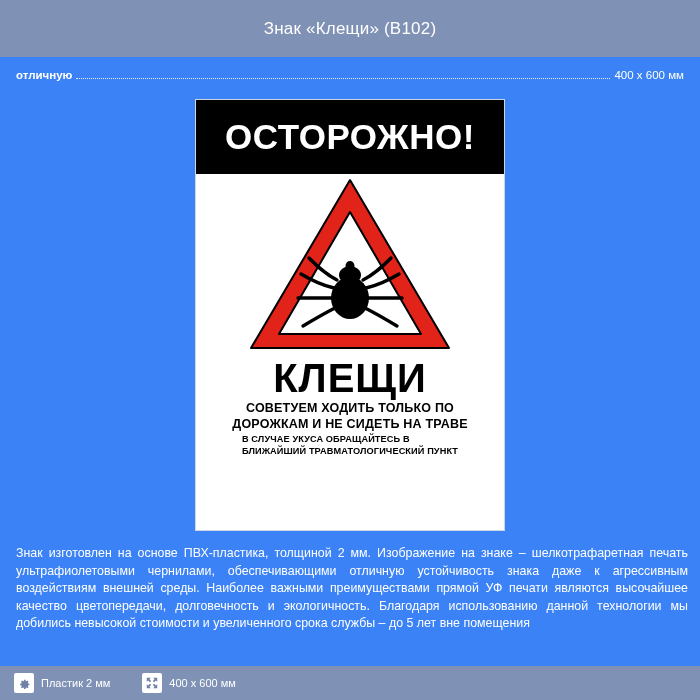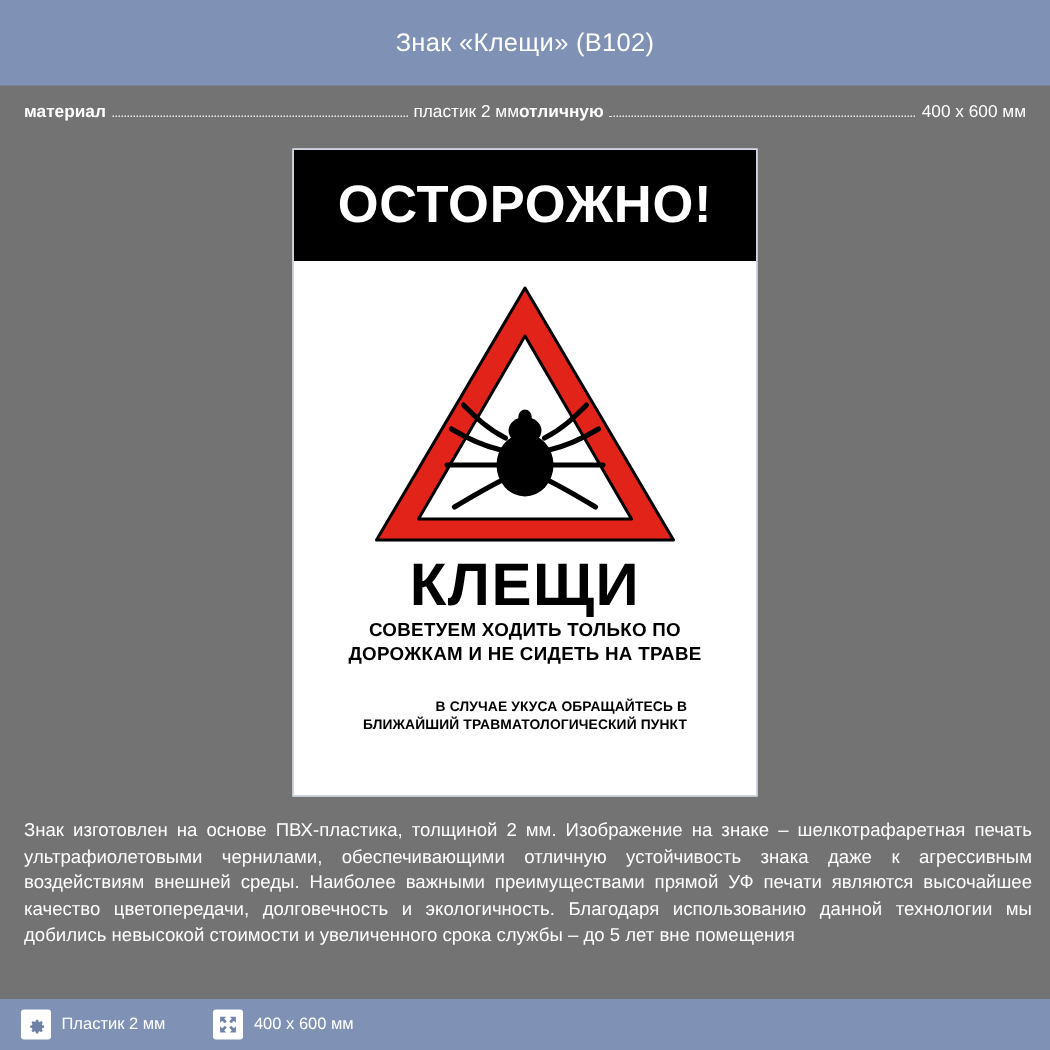--- a/index.html
+++ b/index.html
@@ -10,21 +10,21 @@
     width: 700px;
     height: 700px;
     font-family: "Liberation Sans", sans-serif;
     background: #ffffff;
     overflow: hidden;
   }
   .page {
     position: relative;
     width: 700px;
     height: 700px;
-    background: #737373;
+    background: #3b82f6;
     display: flex;
     flex-direction: column;
   }
   
   .header {
     height: 57px;
     background: #7f91b4;
     display: flex;
     align-items: center;
     justify-content: center;
@@ -100,21 +100,21 @@
     font-weight: bold;
     letter-spacing: 0.5px;
     font-family: "Liberation Sans", sans-serif;
   }
   .sign-body {
     width: 100%;
     flex: 1;
     display: flex;
     flex-direction: column;
     align-items: center;
-    padding-top: 12px;
+    padding-top: 0;
     box-sizing: border-box;
   }
   .triangle-wrap {
     position: relative;
     width: 210px;
     height: 180px;
   }
   .triangle-wrap svg { display: block; }
   .sign-word {
     font-size: 40px;
@@ -125,22 +125,22 @@
   }
   .sign-sub {
     text-align: center;
     font-size: 12.5px;
     font-weight: bold;
     color: #000000;
     line-height: 1.25;
     letter-spacing: 0.2px;
   }
   .sign-note {
-    margin-top: 22px;
-    text-align: right;
+    margin-top: 2px;
+    text-align: left;
     font-size: 9.2px;
     font-weight: bold;
     color: #000000;
     line-height: 1.3;
     letter-spacing: 0.1px;
   }
   
   .description {
     flex: 1;
     color: #ffffff;
@@ -184,25 +184,20 @@
 </head>
 <body>
 
 <div class="page">
 
   <div class="header">
     <div class="header-title">Знак «Клещи» (B102)</div>
   </div>
 
   <div class="specs">
-    <div class="spec-block left">
-      <span class="spec-key">материал</span>
-      <span class="dots"></span>
-      <span class="spec-val">пластик 2 мм</span>
-    </div>
     <div class="spec-block right">
       <span class="spec-key">отличную</span>
       <span class="dots"></span>
       <span class="spec-val">400 х 600 мм</span>
     </div>
   </div>
 
   <div class="sign-area">
     <div class="sign">
       <div class="sign-banner">

